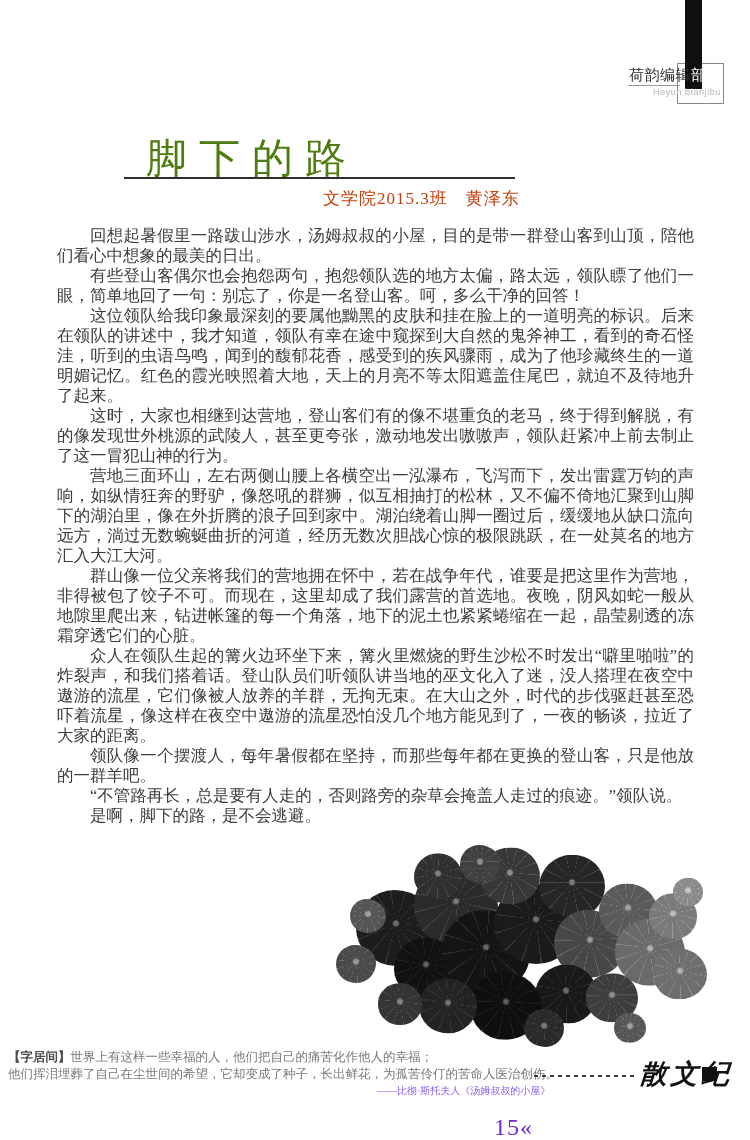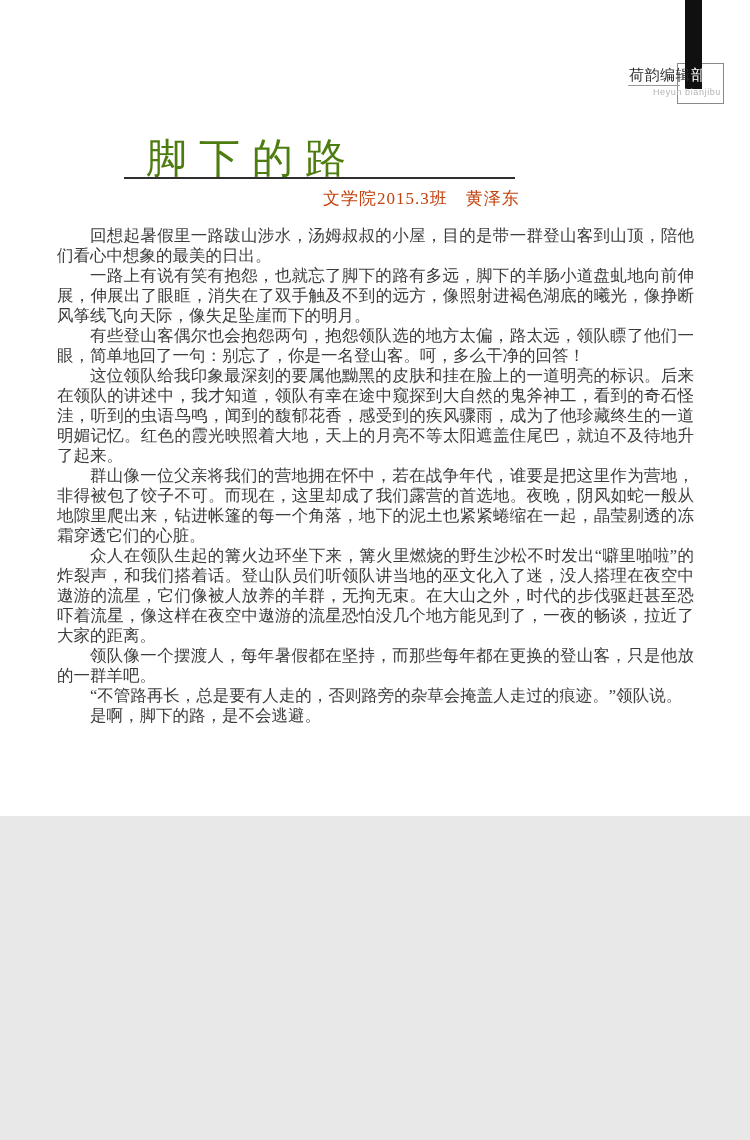--- a/index.html
+++ b/index.html
@@ -1,17 +1,17 @@
 <!DOCTYPE html>
 <html><head>
 <meta charset="utf-8">
 <style>
   html,body{margin:0;padding:0;background:#e8e8e8;}
   .page{
-    position:relative;width:750px;height:816px;margin:0 auto;
+    position:relative;width:750px;height:1140px;margin:0 auto;
     background:#ffffff;overflow:hidden;
     font-family:"Liberation Serif","DejaVu Serif",serif;
   }
   
   .mast-bar{position:absolute;left:685px;top:0;width:17px;height:89px;background:#101010;z-index:2;}
   .mast-box{position:absolute;left:677px;top:63px;width:45px;height:39px;border:1px solid #8a8a8a;z-index:1;}
   .mast-cn{position:absolute;left:629px;top:66px;z-index:3;font-size:15px;letter-spacing:0.5px;color:#2b2b2b;white-space:nowrap;}
   .mast-cn .on-bar{color:#ffffff;}
   .mast-rule{position:absolute;left:628px;top:85px;width:52px;height:1px;background:#9a9a9a;z-index:3;}
   .mast-en{position:absolute;left:630px;top:87px;z-index:3;font-size:9px;letter-spacing:0.6px;color:#b5b5b5;font-family:"Liberation Sans",sans-serif;margin-left:23px;}
@@ -50,23 +50,24 @@
   <div class="mast-cn"><span>荷韵编辑</span><span class="on-bar">部</span></div>
   <div class="mast-rule"></div>
   <div class="mast-en">Heyun bianjibu</div>
 
   <div class="title">脚下的路</div>
   <div class="title-rule"></div>
   <div class="byline">文学院2015.3班　黄泽东</div>
 
   <div class="body-text">
     <p>回想起暑假里一路跋山涉水，汤姆叔叔的小屋，目的是带一群登山客到山顶，陪他们看心中想象的最美的日出。</p>
-    <p>一路上有说有笑有抱怨，也就忘了脚下的路有多远，脚下的羊肠小道盘虬地向前伸展，伸展出了眼眶，消失在了双手触及不到的远方，像照射进褐色湖底的曦光，像挣断风筝线飞向天际，像失足坠崖而下的明月。</p>
     <p>有些登山客偶尔也会抱怨两句，抱怨领队选的地方太偏，路太远，领队瞟了他们一眼，简单地回了一句：别忘了，你是一名登山客。呵，多么干净的回答！</p>
     <p>这位领队给我印象最深刻的要属他黝黑的皮肤和挂在脸上的一道明亮的标识。后来在领队的讲述中，我才知道，领队有幸在途中窥探到大自然的鬼斧神工，看到的奇石怪洼，听到的虫语鸟鸣，闻到的馥郁花香，感受到的疾风骤雨，成为了他珍藏终生的一道明媚记忆。红色的霞光映照着大地，天上的月亮不等太阳遮盖住尾巴，就迫不及待地升了起来。</p>
+    <p>这时，大家也相继到达营地，登山客们有的像不堪重负的老马，终于得到解脱，有的像发现世外桃源的武陵人，甚至更夸张，激动地发出嗷嗷声，领队赶紧冲上前去制止了这一冒犯山神的行为。</p>
+    <p>营地三面环山，左右两侧山腰上各横空出一泓瀑布，飞泻而下，发出雷霆万钧的声响，如纵情狂奔的野驴，像怒吼的群狮，似互相抽打的松林，又不偏不倚地汇聚到山脚下的湖泊里，像在外折腾的浪子回到家中。湖泊绕着山脚一圈过后，缓缓地从缺口流向远方，淌过无数蜿蜒曲折的河道，经历无数次胆战心惊的极限跳跃，在一处莫名的地方汇入大江大河。</p>
     <p>群山像一位父亲将我们的营地拥在怀中，若在战争年代，谁要是把这里作为营地，非得被包了饺子不可。而现在，这里却成了我们露营的首选地。夜晚，阴风如蛇一般从地隙里爬出来，钻进帐篷的每一个角落，地下的泥土也紧紧蜷缩在一起，晶莹剔透的冻霜穿透它们的心脏。</p>
     <p>众人在领队生起的篝火边环坐下来，篝火里燃烧的野生沙松不时发出“噼里啪啦”的炸裂声，和我们搭着话。登山队员们听领队讲当地的巫文化入了迷，没人搭理在夜空中遨游的流星，它们像被人放养的羊群，无拘无束。在大山之外，时代的步伐驱赶甚至恐吓着流星，像这样在夜空中遨游的流星恐怕没几个地方能见到了，一夜的畅谈，拉近了大家的距离。</p>
     <p>领队像一个摆渡人，每年暑假都在坚持，而那些每年都在更换的登山客，只是他放的一群羊吧。</p>
     <p>“不管路再长，总是要有人走的，否则路旁的杂草会掩盖人走过的痕迹。”领队说。</p>
     <p>是啊，脚下的路，是不会逃避。</p>
   </div>
 
   <div class="artwork" id="artwork">
       <div class="leaf" style="left: 68px; top: 72px; width: 80px; height: 76px; border-radius: 48% 52% 50% 50% / 50% 48% 52% 50%; background: radial-gradient(circle at 50% 44%, rgba(255, 255, 255, 0.35) 0px, rgba(255, 255, 255, 0.35) 2px, rgba(255, 255, 255, 0) 4px), repeating-conic-gradient(from 116deg at 50% 44%, rgba(255, 255, 255, 0.1) 0deg, rgba(255, 255, 255, 0.1) 2deg, rgba(255, 255, 255, 0) 2deg, rgba(255, 255, 255, 0) 26deg), rgb(29, 29, 29);"></div>
       <div class="leaf" style="left: 128px; top: 50px; width: 84px; height: 79.8px; border-radius: 52% 48% 50% 50% / 48% 52% 50% 50%; background: radial-gradient(circle at 50% 44%, rgba(255, 255, 255, 0.37) 0px, rgba(255, 255, 255, 0.37) 2px, rgba(255, 255, 255, 0) 4px), repeating-conic-gradient(from 176deg at 50% 44%, rgba(255, 255, 255, 0.12) 0deg, rgba(255, 255, 255, 0.12) 2deg, rgba(255, 255, 255, 0) 2deg, rgba(255, 255, 255, 0) 26deg), rgb(43, 43, 43);"></div>
@@ -87,20 +88,24 @@
       <div class="leaf" style="left: 28px; top: 108px; width: 40px; height: 38px; border-radius: 48% 52% 50% 50% / 50% 48% 52% 50%; background: radial-gradient(circle at 50% 44%, rgba(255, 255, 255, 0.43) 0px, rgba(255, 255, 255, 0.43) 2px, rgba(255, 255, 255, 0) 4px), repeating-conic-gradient(from 196deg at 50% 44%, rgba(255, 255, 255, 0.18) 0deg, rgba(255, 255, 255, 0.18) 2deg, rgba(255, 255, 255, 0) 2deg, rgba(255, 255, 255, 0) 26deg), rgb(74, 74, 74);"></div>
       <div class="leaf" style="left: 72px; top: 148px; width: 44px; height: 41.8px; border-radius: 52% 48% 50% 50% / 48% 52% 50% 50%; background: radial-gradient(circle at 50% 44%, rgba(255, 255, 255, 0.39) 0px, rgba(255, 255, 255, 0.39) 2px, rgba(255, 255, 255, 0) 4px), repeating-conic-gradient(from 144deg at 50% 44%, rgba(255, 255, 255, 0.14) 0deg, rgba(255, 255, 255, 0.14) 2deg, rgba(255, 255, 255, 0) 2deg, rgba(255, 255, 255, 0) 26deg), rgb(52, 52, 52);"></div>
       <div class="leaf" style="left: 216px; top: 172px; width: 40px; height: 38px; border-radius: 50% 50% 46% 54% / 52% 50% 50% 48%; background: radial-gradient(circle at 50% 44%, rgba(255, 255, 255, 0.37) 0px, rgba(255, 255, 255, 0.37) 2px, rgba(255, 255, 255, 0) 4px), repeating-conic-gradient(from 72deg at 50% 44%, rgba(255, 255, 255, 0.12) 0deg, rgba(255, 255, 255, 0.12) 2deg, rgba(255, 255, 255, 0) 2deg, rgba(255, 255, 255, 0) 26deg), rgb(42, 42, 42);"></div>
       <div class="leaf" style="left: 302px; top: 172px; width: 32px; height: 30.4px; border-radius: 46% 54% 52% 48% / 50% 52% 48% 50%; background: radial-gradient(circle at 50% 44%, rgba(255, 255, 255, 0.45) 0px, rgba(255, 255, 255, 0.45) 2px, rgba(255, 255, 255, 0) 4px), repeating-conic-gradient(from 314deg at 50% 44%, rgba(255, 255, 255, 0.2) 0deg, rgba(255, 255, 255, 0.2) 2deg, rgba(255, 255, 255, 0) 2deg, rgba(255, 255, 255, 0) 26deg), rgb(86, 86, 86);"></div>
       <div class="leaf" style="left: 152px; top: 8px; width: 40px; height: 38px; border-radius: 48% 52% 50% 50% / 50% 48% 52% 50%; background: radial-gradient(circle at 50% 44%, rgba(255, 255, 255, 0.41) 0px, rgba(255, 255, 255, 0.41) 2px, rgba(255, 255, 255, 0) 4px), repeating-conic-gradient(from 344deg at 50% 44%, rgba(255, 255, 255, 0.16) 0deg, rgba(255, 255, 255, 0.16) 2deg, rgba(255, 255, 255, 0) 2deg, rgba(255, 255, 255, 0) 26deg), rgb(64, 64, 64);"></div>
       <div class="leaf" style="left: 360px; top: 36px; width: 30px; height: 28.5px; border-radius: 52% 48% 50% 50% / 48% 52% 50% 50%; background: radial-gradient(circle at 50% 44%, rgba(255, 255, 255, 0.51) 0px, rgba(255, 255, 255, 0.51) 2px, rgba(255, 255, 255, 0) 4px), repeating-conic-gradient(at 50% 44%, rgba(255, 255, 255, 0.26) 0deg, rgba(255, 255, 255, 0.26) 2deg, rgba(255, 255, 255, 0) 2deg, rgba(255, 255, 255, 0) 26deg), rgb(138, 138, 138);"></div>
       <div class="leaf" style="left: 110px; top: 20px; width: 48px; height: 45.6px; border-radius: 50% 50% 46% 54% / 52% 50% 50% 48%; background: radial-gradient(circle at 50% 44%, rgba(255, 255, 255, 0.39) 0px, rgba(255, 255, 255, 0.39) 2px, rgba(255, 255, 255, 0) 4px), repeating-conic-gradient(from 50deg at 50% 44%, rgba(255, 255, 255, 0.14) 0deg, rgba(255, 255, 255, 0.14) 2deg, rgba(255, 255, 255, 0) 2deg, rgba(255, 255, 255, 0) 26deg), rgb(48, 48, 48);"></div>
       <div class="leaf" style="left: 40px; top: 60px; width: 36px; height: 34.2px; border-radius: 46% 54% 52% 48% / 50% 52% 48% 50%; background: radial-gradient(circle at 50% 44%, rgba(255, 255, 255, 0.45) 0px, rgba(255, 255, 255, 0.45) 2px, rgba(255, 255, 255, 0) 4px), repeating-conic-gradient(from 280deg at 50% 44%, rgba(255, 255, 255, 0.2) 0deg, rgba(255, 255, 255, 0.2) 2deg, rgba(255, 255, 255, 0) 2deg, rgba(255, 255, 255, 0) 26deg), rgb(85, 85, 85);"></div>
     </div>
 
+  <div class="quote-block">
+    <span class="quote-tag">【字居间】</span><span>世界上有这样一些幸福的人，他们把自己的痛苦化作他人的幸福；</span><br>
+    <span>他们挥泪埋葬了自己在尘世间的希望，它却变成了种子，长出鲜花，为孤苦伶仃的苦命人医治创伤。</span>
+  </div>
   <div class="quote-attribution">——比彻·斯托夫人《汤姆叔叔的小屋》</div>
 
   <div class="page-num"><span>15</span><span>«</span></div>
   <div class="dash-line"></div>
   <div class="section-name">散文纪</div>
   <div class="section-square"></div>
 
 </div>
 
 </body></html>

